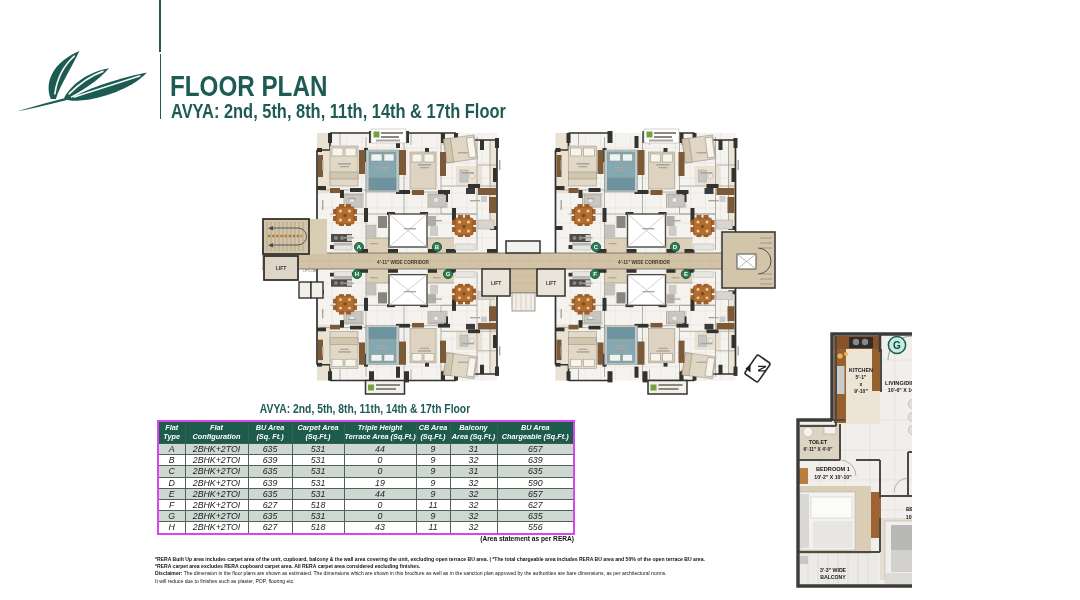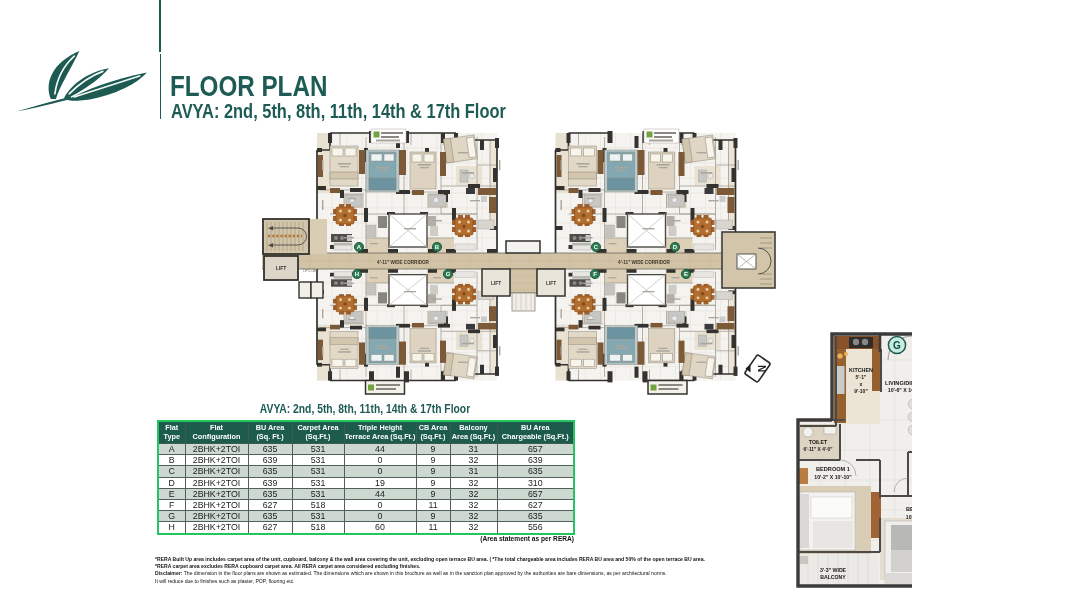--- a/index.html
+++ b/index.html
@@ -4,21 +4,21 @@
 <style>
   html,body{margin:0;padding:0;background:#fff;}
   #page{position:relative;width:912px;height:600px;background:#fff;overflow:hidden;
         font-family:"Liberation Sans",sans-serif;}
   .abs{position:absolute;}
   #title{left:170px;top:70px;font-size:29px;font-weight:bold;color:#1d5b54;transform:scaleX(.835);transform-origin:0 0;white-space:nowrap;}
   #subtitle{left:171px;top:99px;font-size:21px;font-weight:bold;color:#1d5b54;transform:scaleX(.782);transform-origin:0 0;white-space:nowrap;}
   #tabletitle{left:160px;top:402px;width:410px;text-align:center;font-size:12.5px;font-weight:bold;color:#1d5b54;transform:scaleX(.825);}
   table{border-collapse:collapse;}
   #areatable{left:157px;top:420px;}
-  #areatable table{width:416px;border:2px solid #22c55e;table-layout:fixed;}
+  #areatable table{width:416px;border:2px solid #d946ef;table-layout:fixed;font-style:italic;}
   #areatable th{background:#1d5b4d;color:#fff;font-size:7.3px;font-weight:bold;padding:0;height:21px;line-height:1.18;border:1px solid #3c5b52;overflow:hidden;white-space:nowrap;}
   #areatable td{font-size:8.8px;color:#1c1c1c;text-align:center;padding:0;height:10.2px;border:1px solid #51605a;overflow:hidden;}
   #areatable tr.g td{background:#ccd8d0;}
   #rera{left:370px;top:535px;width:204px;text-align:right;font-size:6.6px;font-weight:bold;color:#111;}
   #disc{left:155px;top:556px;width:560px;font-size:5.08px;color:#111;line-height:1.42;}
   #disc div{white-space:nowrap;}
 </style>
 </head>
 <body>
 <div id="page">
@@ -526,21 +526,21 @@
             <td>635</td>
           </tr>
       <tr>
             <td>D</td>
             <td>2BHK+2TOI</td>
             <td>639</td>
             <td>531</td>
             <td>19</td>
             <td>9</td>
             <td>32</td>
-            <td>310</td>
+            <td>590</td>
           </tr>
       <tr class="g">
             <td>E</td>
             <td>2BHK+2TOI</td>
             <td>635</td>
             <td>531</td>
             <td>44</td>
             <td>9</td>
             <td>32</td>
             <td>657</td>
@@ -563,21 +563,21 @@
             <td>0</td>
             <td>9</td>
             <td>32</td>
             <td>635</td>
           </tr>
       <tr>
             <td>H</td>
             <td>2BHK+2TOI</td>
             <td>627</td>
             <td>518</td>
-            <td>60</td>
+            <td>43</td>
             <td>11</td>
             <td>32</td>
             <td>556</td>
           </tr>
     </tbody>
       </table>
   </div>
   <div class="abs" id="rera">(Area statement as per RERA)</div>
   <div class="abs" id="disc">
     <div><b>*RERA Built Up area includes carpet area of the unit, cupboard, balcony &amp; the wall area covering the unit, excluding open terrace BU area. | *The total chargeable area includes RERA BU area and 50% of the open terrace BU area.</b></div>

